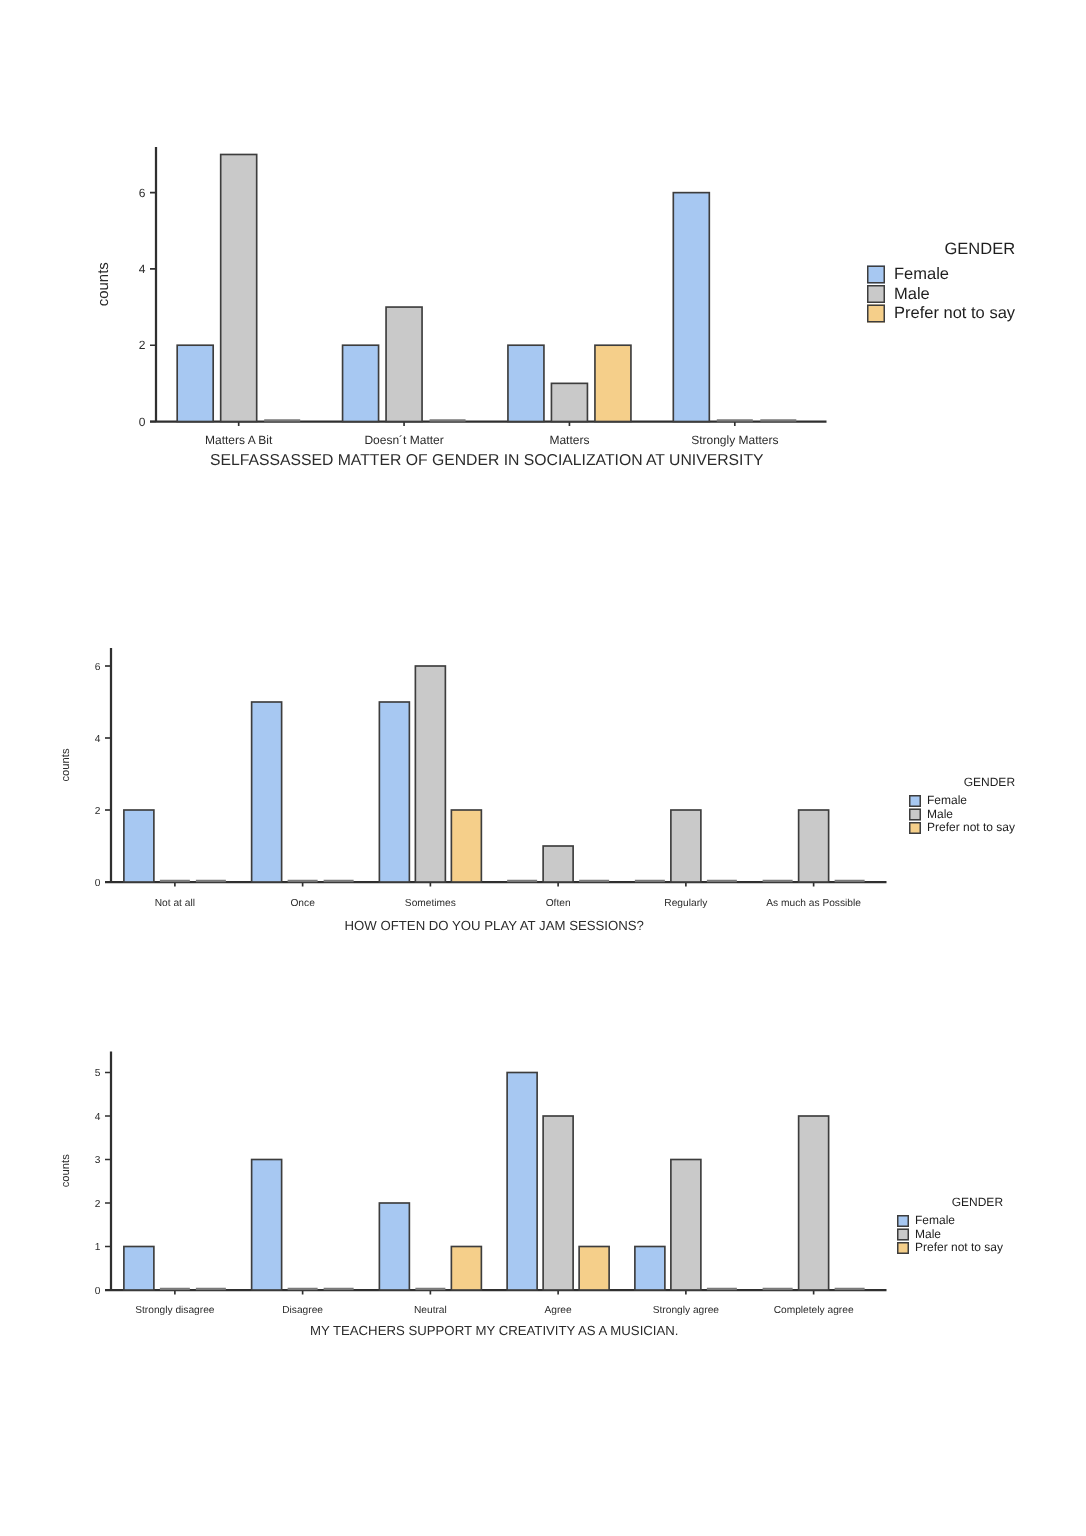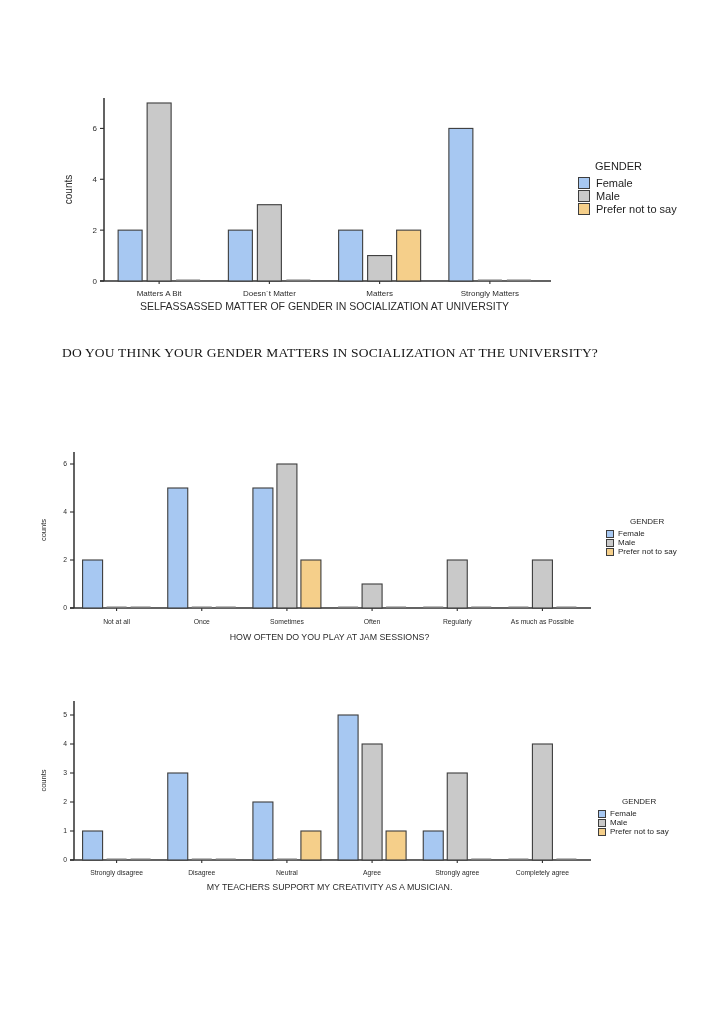--- a/index.html
+++ b/index.html
@@ -1,23 +1,23 @@
 <!DOCTYPE html>
 <html><head>
 <meta charset="utf-8">
 <style>
   html,body{margin:0;padding:0;background:#ffffff;}
   .page{position:relative;width:724px;height:1024px;background:#ffffff;overflow:hidden;
         font-family:"Liberation Sans",sans-serif;color:#2b2b2b;}
   .chart-box{position:absolute;}
   #chart0{left:58px;top:88px;}
-  #chart1{left:36px;top:444px;}
+  #chart1{left:36px;top:424px;}
   #chart2{left:36px;top:695px;}
   svg text{font-family:"Liberation Sans",sans-serif;}
-  .legend{position:absolute;color:#1e1e1e;}
+  .legend{position:absolute;color:#1e1e1e;text-align:right;}
   .legend-lg{left:578px;top:160px;font-size:11px;}
   .legend-lg .legend-title{margin-left:17px;margin-bottom:4px;}
   .legend-lg .legend-row{display:flex;align-items:center;height:13px;}
   .legend-lg .swatch{width:12px;height:12px;margin-right:6px;flex:none;}
   .legend-sm{font-size:8px;}
   #legend1{left:606px;top:517px;}
   #legend2{left:598px;top:797px;}
   .legend-sm .legend-title{margin-left:24px;margin-bottom:3px;}
   .legend-sm .legend-row{display:flex;align-items:center;height:9px;}
   .legend-sm .swatch{width:8px;height:8px;margin-right:4px;flex:none;}
@@ -75,21 +75,20 @@
       <div class="legend-row">
         <span class="swatch" style="background: rgb(201, 201, 201);"></span>
         <span class="legend-label">Male</span>
       </div>
       <div class="legend-row">
         <span class="swatch" style="background: rgb(245, 207, 138);"></span>
         <span class="legend-label">Prefer not to say</span>
       </div>
     </aside>
 
-  <p class="question">DO YOU THINK YOUR GENDER MATTERS IN SOCIALIZATION AT THE UNIVERSITY?</p>
 
   <div class="chart-box" id="chart1"><svg width="580" height="210">
         <line x1="38" y1="8" x2="38" y2="164" stroke="#2f2f2f" stroke-width="1.5"></line>
         <line x1="34" y1="164" x2="555" y2="164" stroke="#2f2f2f" stroke-width="1.5"></line>
         <line x1="34" y1="164" x2="38" y2="164" stroke="#2f2f2f" stroke-width="1.1"></line>
         <text x="31" y="166.38" text-anchor="end" font-size="6.8" fill="#2b2b2b">0</text>
         <line x1="34" y1="116" x2="38" y2="116" stroke="#2f2f2f" stroke-width="1.1"></line>
         <text x="31" y="118.38" text-anchor="end" font-size="6.8" fill="#2b2b2b">2</text>
         <line x1="34" y1="68" x2="38" y2="68" stroke="#2f2f2f" stroke-width="1.1"></line>
         <text x="31" y="70.38" text-anchor="end" font-size="6.8" fill="#2b2b2b">4</text>

